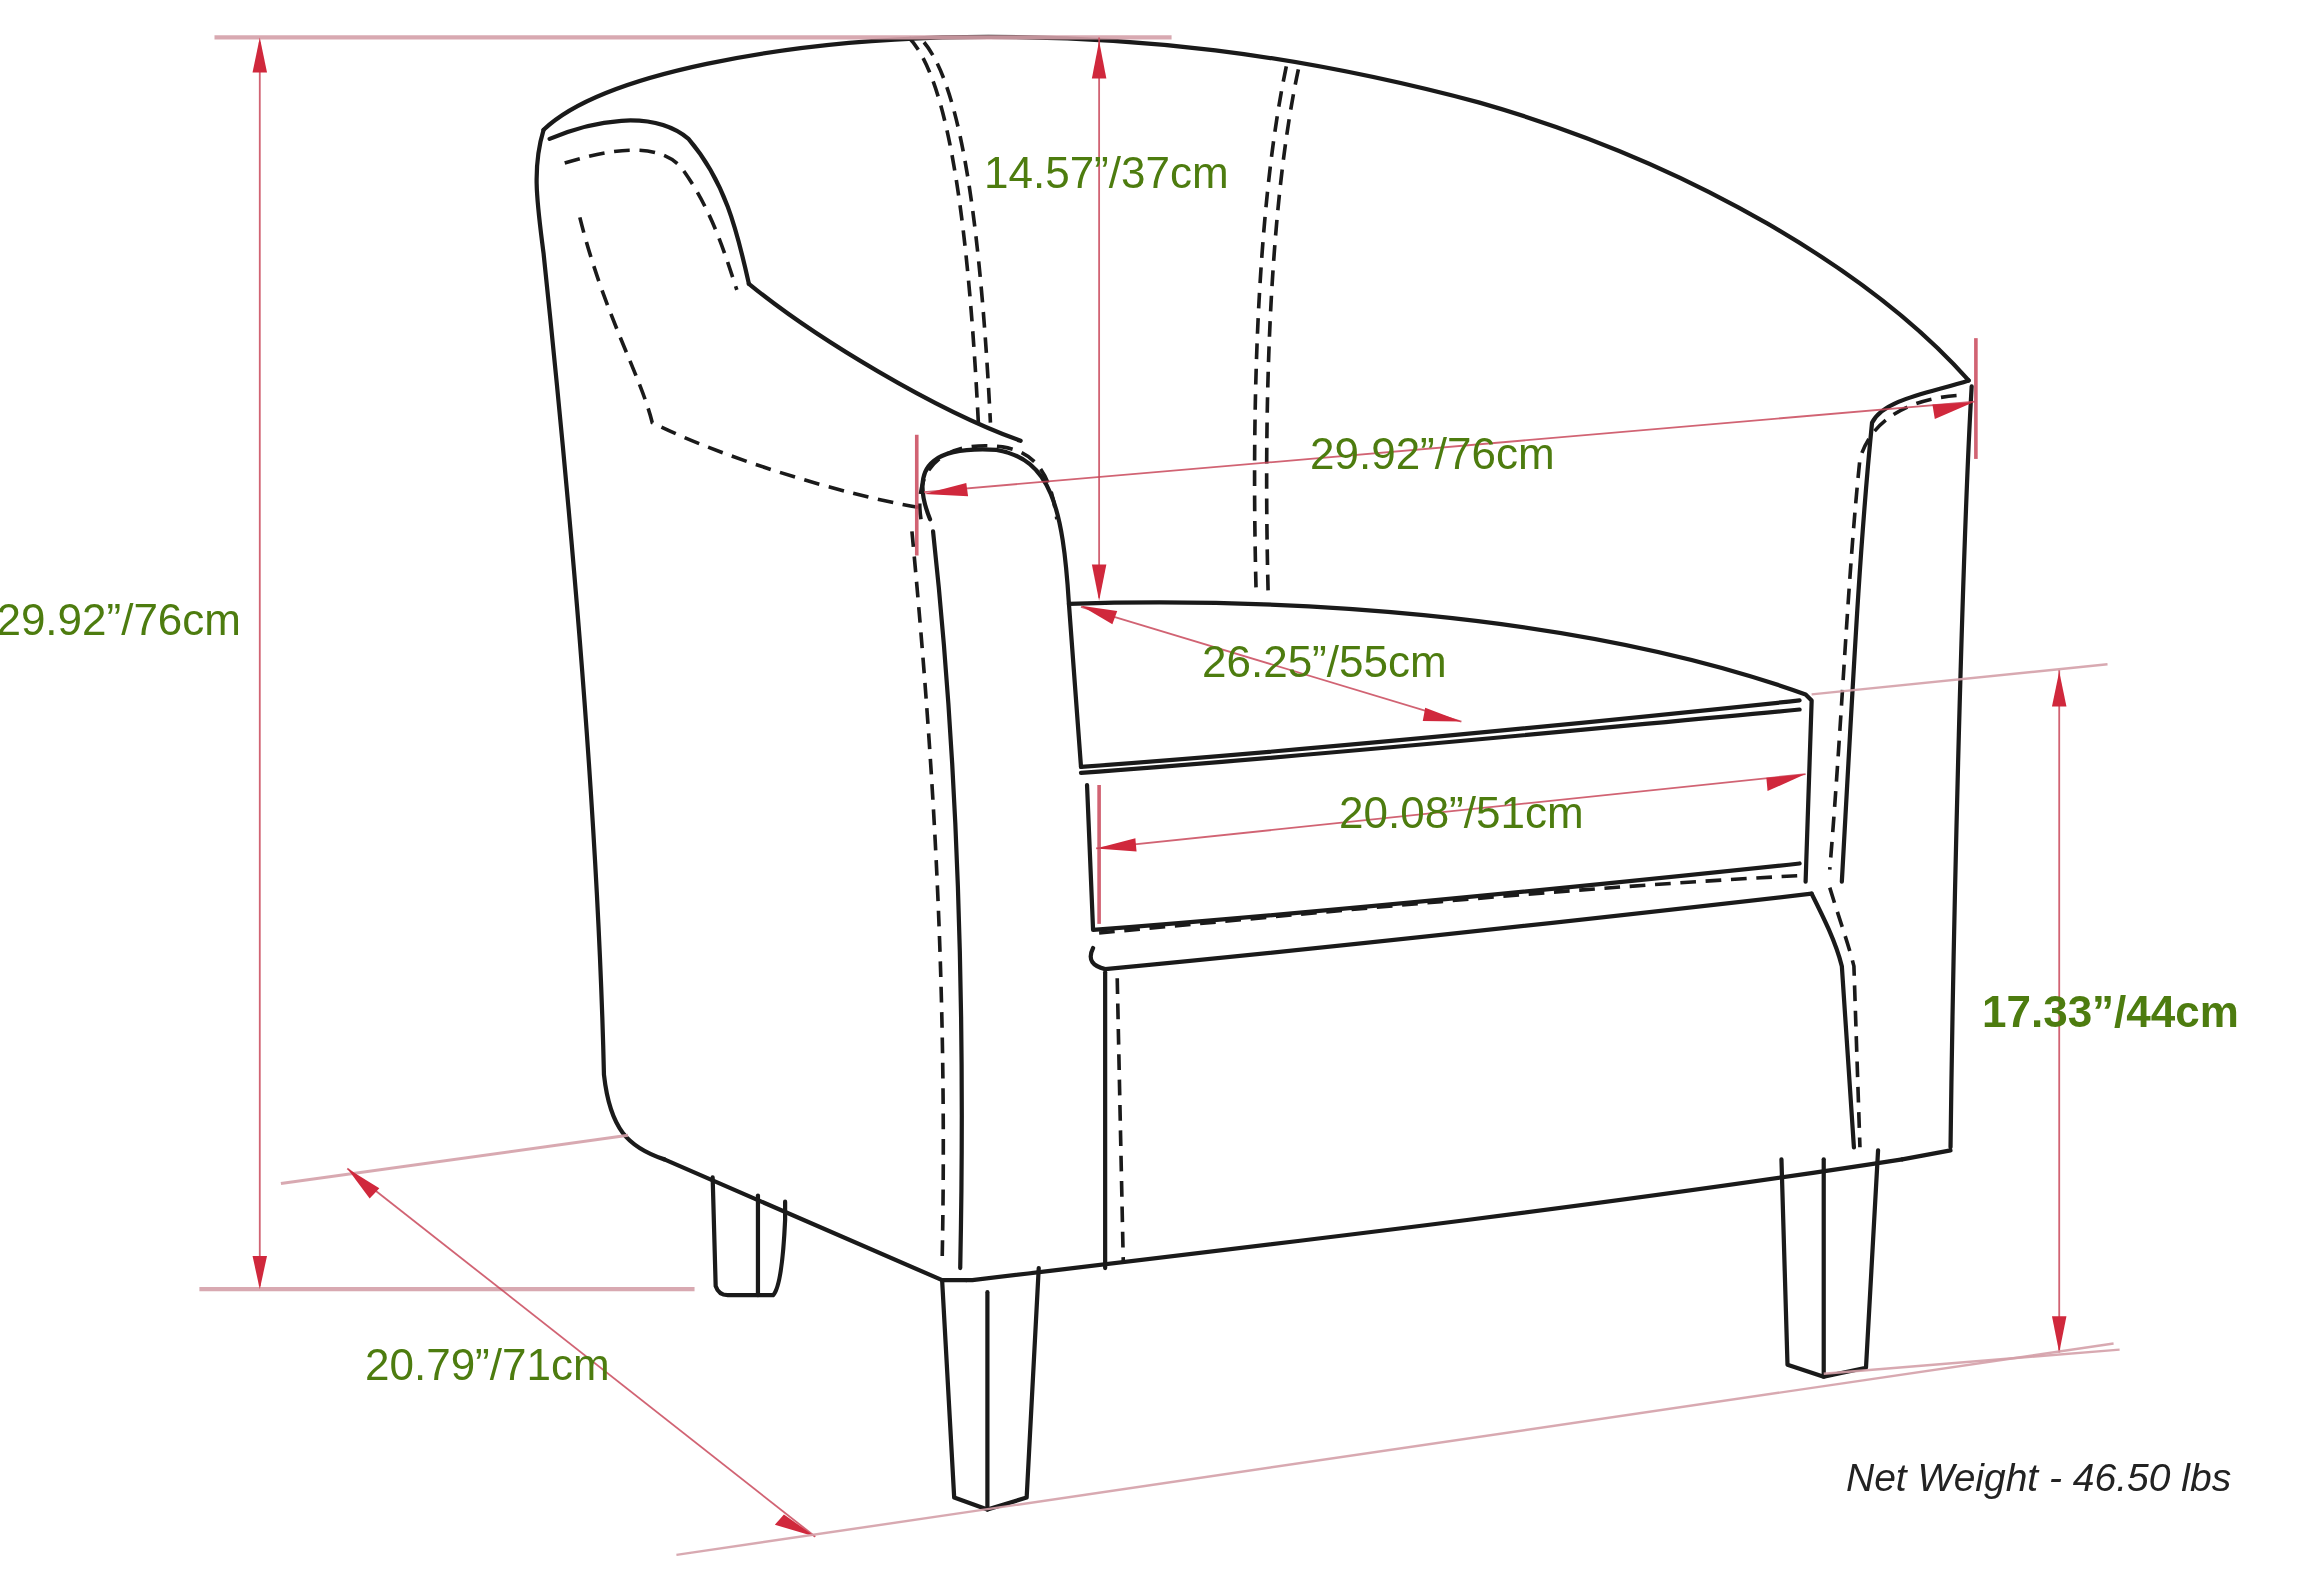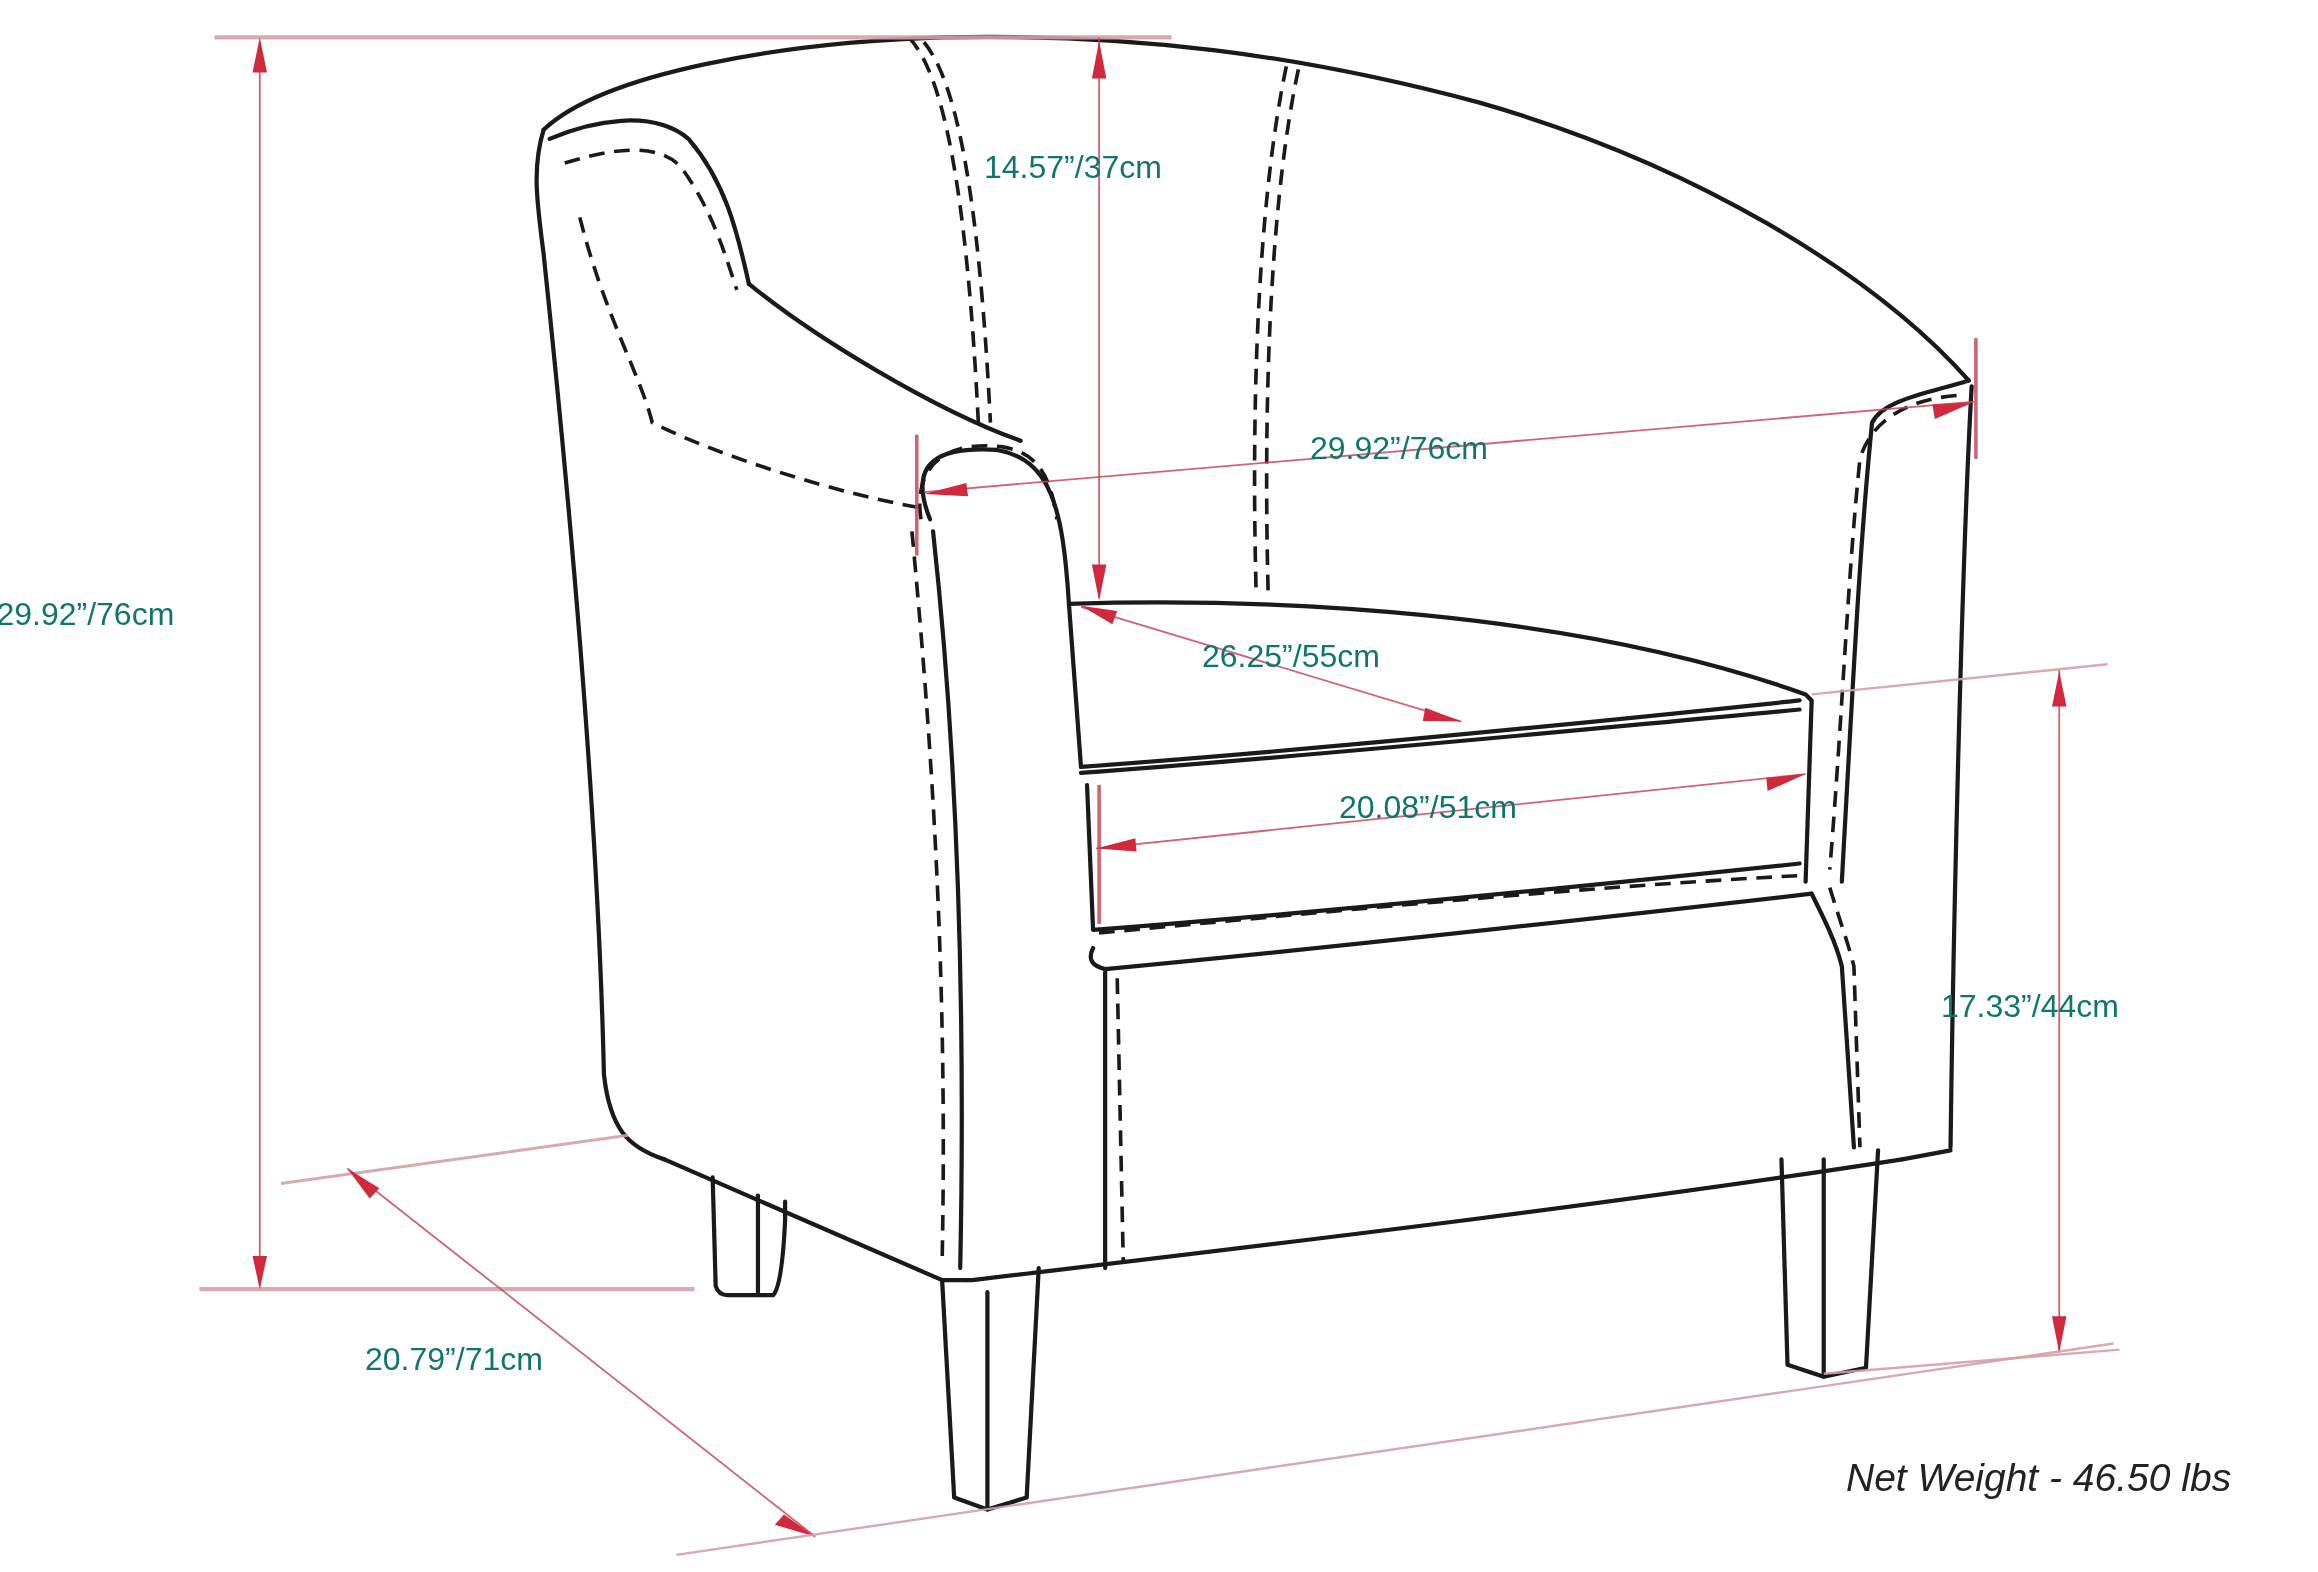--- a/index.html
+++ b/index.html
@@ -6,21 +6,21 @@
   body { width: 2319px; height: 1573px; overflow: hidden; position: relative; }
   #stage { position: absolute; left: 0; top: 0; width: 2319px; height: 1573px; }
   svg { position: absolute; left: 0; top: 0; }
   .ink { fill: none; stroke: #1a1a1a; stroke-width: 7; stroke-linecap: round; stroke-linejoin: round; }
   .stitch { fill: none; stroke: #1a1a1a; stroke-width: 6; stroke-dasharray: 26 16; stroke-linecap: butt; }
   .dim { fill: none; stroke: #c9485b; stroke-width: 3; opacity: 0.85; }
   .ext { fill: none; stroke: #d4a0a9; stroke-width: 7; opacity: 0.9; }
   .arrow { fill: #d0283c; }
   .label {
     position: absolute; font-family: "Liberation Sans", sans-serif;
-    font-size: 32px; color: #0f766e; white-space: nowrap; line-height: 1;
+    font-size: 44px; color: #4d7c0f; white-space: nowrap; line-height: 1;
   }
   .weight { font-style: italic; font-size: 39px; color: #222; }
 </style>
 </head>
 <body>
 
 <div id="stage">
   <svg width="2319" height="1573" viewBox="0 0 3840 2605">
 
     <g>
@@ -114,17 +114,17 @@
 
       <line class="ext" x1="1120" y1="2575" x2="3500" y2="2225" style="stroke-width:4"></line>
     </g>
   </svg>
 
   <div class="label" style="left:-3.6px; top:598px;">29.92”/76cm</div>
   <div class="label" style="left:984px; top:151px;">14.57”/37cm</div>
   <div class="label" style="left:1310px; top:432px;">29.92”/76cm</div>
   <div class="label" style="left:1202px; top:640px;">26.25”/55cm</div>
   <div class="label" style="left:1292px; top:791px;margin-left:47px;">20.08”/51cm</div>
-  <div class="label" style="left:1941px; top:990px;">17.33”/44cm</div>
+  <div class="label" style="left:1982px; top:990px;font-weight:bold;">17.33”/44cm</div>
   <div class="label" style="left:365px; top:1343px;">20.79”/71cm</div>
   <div class="label weight" style="left:1846px; top:1458px;">Net Weight - 46.50 lbs</div>
 </div>
 
 
 </body></html>

